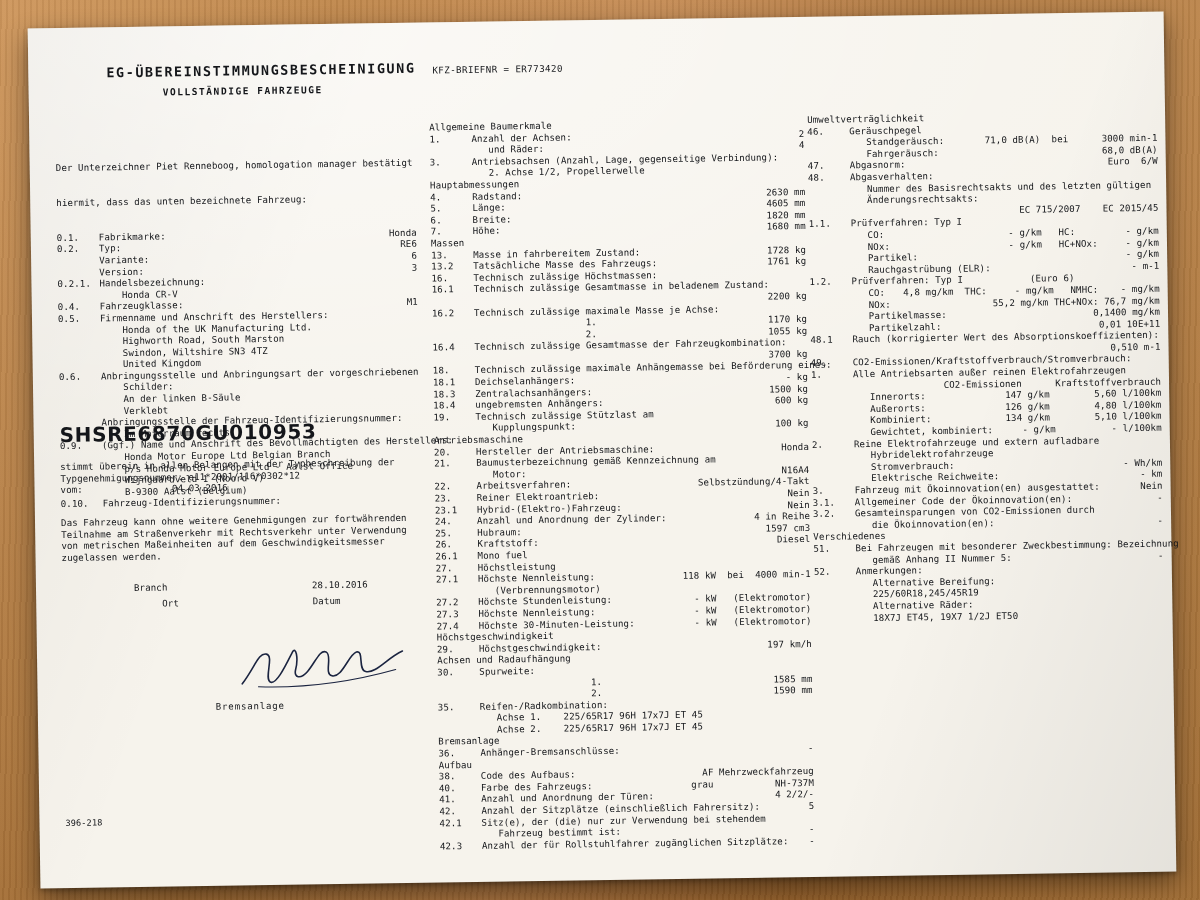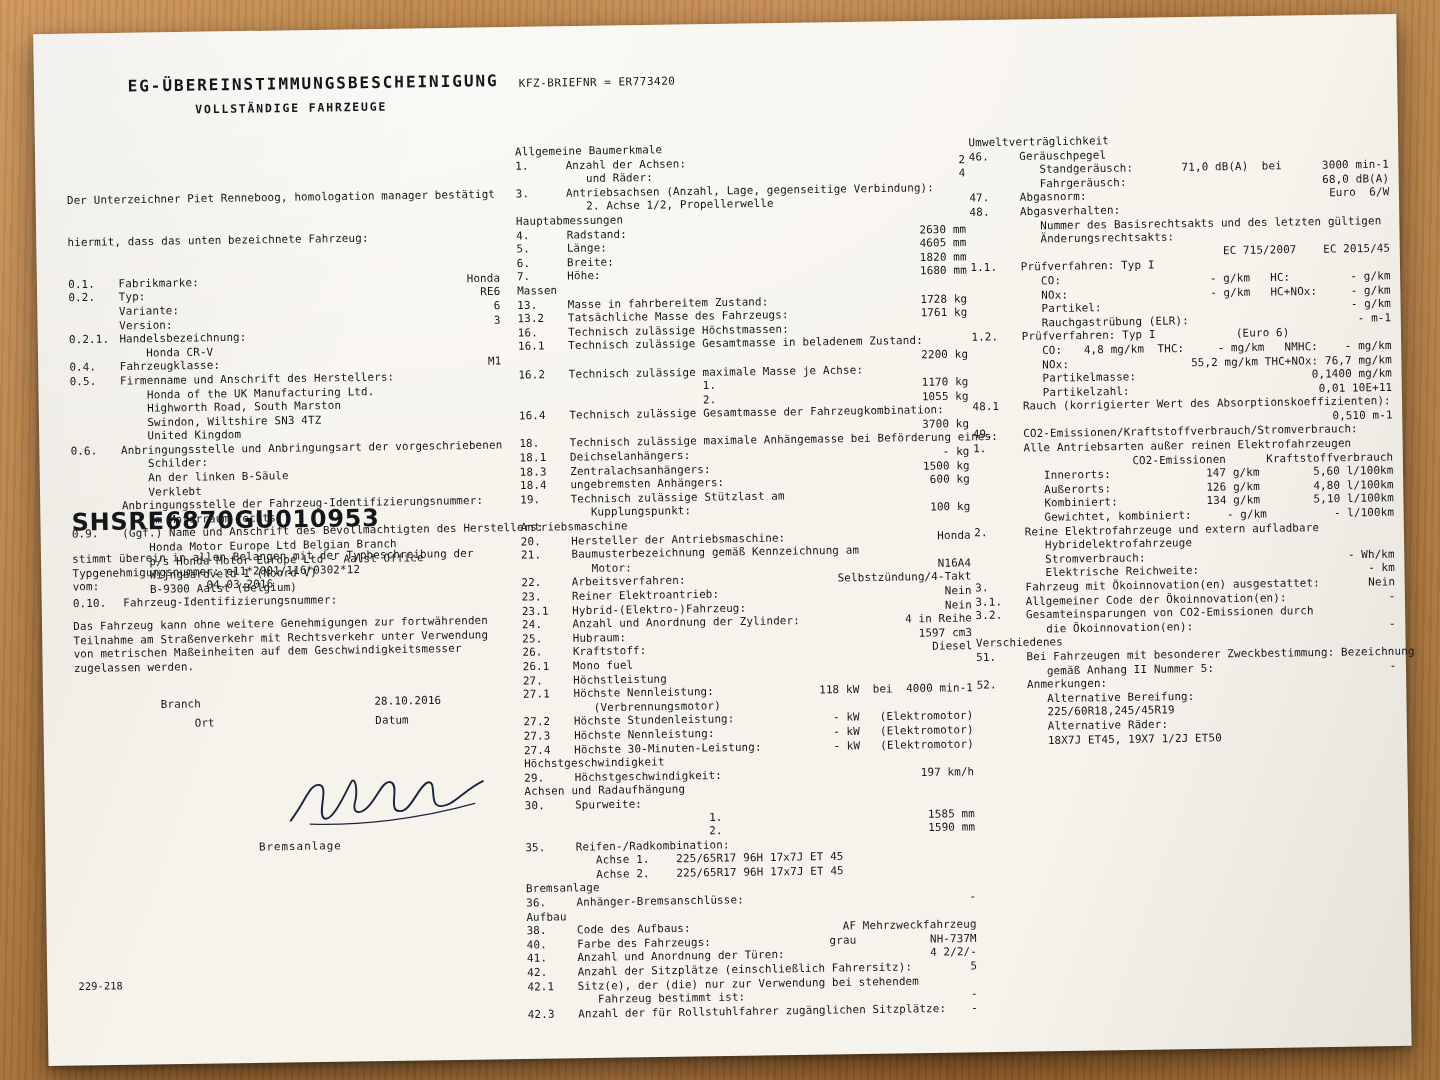--- a/index.html
+++ b/index.html
@@ -114,20 +114,20 @@
     <div id="sig-place">Branch</div>
     <div id="sig-date">28.10.2016</div>
     <div id="sig-lbls">Ort                        Datum</div>
 
     <svg id="signature" viewBox="0 0 180 60">
       <path d="M4,44 C18,28 22,14 30,16 C38,18 26,40 32,44 C38,48 50,26 56,16 C60,9 62,22 58,34 C56,41 62,44 70,36 C78,28 84,14 90,18 C96,22 86,40 94,42 C104,45 112,22 120,20 C128,18 120,38 128,40 C138,43 150,28 166,22" fill="none" stroke="#1b2440" stroke-width="1.6" stroke-linecap="round"></path>
       <path d="M20,48 C60,52 110,50 158,40" fill="none" stroke="#1b2440" stroke-width="1.1" stroke-linecap="round"></path>
     </svg>
     <div id="sig-label">Bremsanlage</div>
 
-    <div id="footer-code">229-218</div>
+    <div id="footer-code">396-218</div>
 
     <div class="col" id="colB"><div class="sect">Allgemeine Baumerkmale</div><div class="row"><span class="num w2">1.</span><span class="lbl">Anzahl der Achsen:</span><span class="val">2</span></div><div class="row"><span class="num w2"></span><span class="lbl">   und Räder:</span><span class="val">4</span></div><div class="row"><span class="num w2">3.</span><span class="lbl">Antriebsachsen (Anzahl, Lage, gegenseitige Verbindung):</span><span class="val"></span></div><div class="row"><span class="num w2"></span><span class="lbl">   2. Achse 1/2, Propellerwelle</span><span class="val"></span></div><div class="sect">Hauptabmessungen</div><div class="row"><span class="num w2">4.</span><span class="lbl">Radstand:</span><span class="val">2630 mm</span></div><div class="row"><span class="num w2">5.</span><span class="lbl">Länge:</span><span class="val">4605 mm</span></div><div class="row"><span class="num w2">6.</span><span class="lbl">Breite:</span><span class="val">1820 mm</span></div><div class="row"><span class="num w2">7.</span><span class="lbl">Höhe:</span><span class="val">1680 mm</span></div><div class="sect">Massen</div><div class="row"><span class="num w2">13.</span><span class="lbl">Masse in fahrbereitem Zustand:</span><span class="val">1728 kg</span></div><div class="row"><span class="num w2">13.2</span><span class="lbl">Tatsächliche Masse des Fahrzeugs:</span><span class="val">1761 kg</span></div><div class="row"><span class="num w2">16.</span><span class="lbl">Technisch zulässige Höchstmassen:</span><span class="val"></span></div><div class="row"><span class="num w2">16.1</span><span class="lbl">Technisch zulässige Gesamtmasse in beladenem Zustand:</span><span class="val"></span></div><div class="row"><span class="num w2"></span><span class="lbl">   </span><span class="val">2200 kg</span></div><div class="row"><span class="num w2">16.2</span><span class="lbl">Technisch zulässige maximale Masse je Achse:</span><span class="val"></span></div><div class="row"><span class="num w2"></span><span class="lbl">                    1.</span><span class="val">1170 kg</span></div><div class="row"><span class="num w2"></span><span class="lbl">                    2.</span><span class="val">1055 kg</span></div><div class="row"><span class="num w2">16.4</span><span class="lbl">Technisch zulässige Gesamtmasse der Fahrzeugkombination:</span><span class="val"></span></div><div class="row"><span class="num w2"></span><span class="lbl">   </span><span class="val">3700 kg</span></div><div class="row"><span class="num w2">18.</span><span class="lbl">Technisch zulässige maximale Anhängemasse bei Beförderung eines:</span><span class="val"></span></div><div class="row"><span class="num w2">18.1</span><span class="lbl">Deichselanhängers:</span><span class="val">- kg</span></div><div class="row"><span class="num w2">18.3</span><span class="lbl">Zentralachsanhängers:</span><span class="val">1500 kg</span></div><div class="row"><span class="num w2">18.4</span><span class="lbl">ungebremsten Anhängers:</span><span class="val">600 kg</span></div><div class="row"><span class="num w2">19.</span><span class="lbl">Technisch zulässige Stützlast am</span><span class="val"></span></div><div class="row"><span class="num w2"></span><span class="lbl">   Kupplungspunkt:</span><span class="val">100 kg</span></div><div class="sect">Antriebsmaschine</div><div class="row"><span class="num w2">20.</span><span class="lbl">Hersteller der Antriebsmaschine:</span><span class="val">Honda</span></div><div class="row"><span class="num w2">21.</span><span class="lbl">Baumusterbezeichnung gemäß Kennzeichnung am</span><span class="val"></span></div><div class="row"><span class="num w2"></span><span class="lbl">   Motor:</span><span class="val">N16A4</span></div><div class="row"><span class="num w2">22.</span><span class="lbl">Arbeitsverfahren:</span><span class="val">Selbstzündung/4-Takt</span></div><div class="row"><span class="num w2">23.</span><span class="lbl">Reiner Elektroantrieb:</span><span class="val">Nein</span></div><div class="row"><span class="num w2">23.1</span><span class="lbl">Hybrid-(Elektro-)Fahrzeug:</span><span class="val">Nein</span></div><div class="row"><span class="num w2">24.</span><span class="lbl">Anzahl und Anordnung der Zylinder:</span><span class="val">4 in Reihe</span></div><div class="row"><span class="num w2">25.</span><span class="lbl">Hubraum:</span><span class="val">1597 cm3</span></div><div class="row"><span class="num w2">26.</span><span class="lbl">Kraftstoff:</span><span class="val">Diesel</span></div><div class="row"><span class="num w2">26.1</span><span class="lbl">Mono fuel</span><span class="val"></span></div><div class="row"><span class="num w2">27.</span><span class="lbl">Höchstleistung</span><span class="val"></span></div><div class="row"><span class="num w2">27.1</span><span class="lbl">Höchste Nennleistung:</span><span class="val">118 kW  bei  4000 min-1</span></div><div class="row"><span class="num w2"></span><span class="lbl">   (Verbrennungsmotor)</span><span class="val"></span></div><div class="row"><span class="num w2">27.2</span><span class="lbl">Höchste Stundenleistung:</span><span class="val">- kW   (Elektromotor)</span></div><div class="row"><span class="num w2">27.3</span><span class="lbl">Höchste Nennleistung:</span><span class="val">- kW   (Elektromotor)</span></div><div class="row"><span class="num w2">27.4</span><span class="lbl">Höchste 30-Minuten-Leistung:</span><span class="val">- kW   (Elektromotor)</span></div><div class="sect">Höchstgeschwindigkeit</div><div class="row"><span class="num w2">29.</span><span class="lbl">Höchstgeschwindigkeit:</span><span class="val">197 km/h</span></div><div class="sect">Achsen und Radaufhängung</div><div class="row"><span class="num w2">30.</span><span class="lbl">Spurweite:</span><span class="val"></span></div><div class="row"><span class="num w2"></span><span class="lbl">                    1.</span><span class="val">1585 mm</span></div><div class="row"><span class="num w2"></span><span class="lbl">                    2.</span><span class="val">1590 mm</span></div><div class="row"><span class="num w2">35.</span><span class="lbl">Reifen-/Radkombination:</span><span class="val"></span></div><div class="row"><span class="num w2"></span><span class="lbl">   Achse 1.    225/65R17 96H 17x7J ET 45</span><span class="val"></span></div><div class="row"><span class="num w2"></span><span class="lbl">   Achse 2.    225/65R17 96H 17x7J ET 45</span><span class="val"></span></div><div class="sect">Bremsanlage</div><div class="row"><span class="num w2">36.</span><span class="lbl">Anhänger-Bremsanschlüsse:</span><span class="val">-</span></div><div class="sect">Aufbau</div><div class="row"><span class="num w2">38.</span><span class="lbl">Code des Aufbaus:</span><span class="val">AF Mehrzweckfahrzeug</span></div><div class="row"><span class="num w2">40.</span><span class="lbl">Farbe des Fahrzeugs:</span><span class="val">grau           NH-737M</span></div><div class="row"><span class="num w2">41.</span><span class="lbl">Anzahl und Anordnung der Türen:</span><span class="val">4 2/2/-</span></div><div class="row"><span class="num w2">42.</span><span class="lbl">Anzahl der Sitzplätze (einschließlich Fahrersitz):</span><span class="val">5</span></div><div class="row"><span class="num w2">42.1</span><span class="lbl">Sitz(e), der (die) nur zur Verwendung bei stehendem</span><span class="val"></span></div><div class="row"><span class="num w2"></span><span class="lbl">   Fahrzeug bestimmt ist:</span><span class="val">-</span></div><div class="row"><span class="num w2">42.3</span><span class="lbl">Anzahl der für Rollstuhlfahrer zugänglichen Sitzplätze:</span><span class="val">-</span></div></div>
 
     <div class="col" id="colC"><div class="sect">Umweltverträglichkeit</div><div class="row"><span class="num w2">46.</span><span class="lbl">Geräuschpegel</span><span class="val"></span></div><div class="row"><span class="num w2"></span><span class="lbl">   Standgeräusch:</span><span class="val">71,0 dB(A)  bei      3000 min-1</span></div><div class="row"><span class="num w2"></span><span class="lbl">   Fahrgeräusch:</span><span class="val">68,0 dB(A)</span></div><div class="row"><span class="num w2">47.</span><span class="lbl">Abgasnorm:</span><span class="val">Euro  6/W</span></div><div class="row"><span class="num w2">48.</span><span class="lbl">Abgasverhalten:</span><span class="val"></span></div><div class="row"><span class="num w2"></span><span class="lbl">   Nummer des Basisrechtsakts und des letzten gültigen</span><span class="val"></span></div><div class="row"><span class="num w2"></span><span class="lbl">   Änderungsrechtsakts:</span><span class="val"></span></div><div class="row"><span class="num w2"></span><span class="lbl">   </span><span class="val">EC 715/2007    EC 2015/45</span></div><div class="row"><span class="num w2">1.1.</span><span class="lbl">Prüfverfahren: Typ I</span><span class="val"></span></div><div class="row"><span class="num w2"></span><span class="lbl">   CO:</span><span class="val">- g/km   HC:         - g/km</span></div><div class="row"><span class="num w2"></span><span class="lbl">   NOx:</span><span class="val">- g/km   HC+NOx:     - g/km</span></div><div class="row"><span class="num w2"></span><span class="lbl">   Partikel:</span><span class="val">- g/km</span></div><div class="row"><span class="num w2"></span><span class="lbl">   Rauchgastrübung (ELR):</span><span class="val">- m-1</span></div><div class="row"><span class="num w2">1.2.</span><span class="lbl">Prüfverfahren: Typ I            (Euro 6)</span><span class="val"></span></div><div class="row"><span class="num w2"></span><span class="lbl">   CO:</span><span class="val">4,8 mg/km  THC:     - mg/km   NMHC:    - mg/km</span></div><div class="row"><span class="num w2"></span><span class="lbl">   NOx:</span><span class="val">55,2 mg/km THC+NOx: 76,7 mg/km</span></div><div class="row"><span class="num w2"></span><span class="lbl">   Partikelmasse:</span><span class="val">0,1400 mg/km</span></div><div class="row"><span class="num w2"></span><span class="lbl">   Partikelzahl:</span><span class="val">0,01 10E+11</span></div><div class="row"><span class="num w2">48.1</span><span class="lbl">Rauch (korrigierter Wert des Absorptionskoeffizienten):</span><span class="val"></span></div><div class="row"><span class="num w2"></span><span class="lbl">   </span><span class="val">0,510 m-1</span></div><div class="row"><span class="num w2">49.</span><span class="lbl">CO2-Emissionen/Kraftstoffverbrauch/Stromverbrauch:</span><span class="val"></span></div><div class="row"><span class="num w2">1.</span><span class="lbl">Alle Antriebsarten außer reinen Elektrofahrzeugen</span><span class="val"></span></div><div class="row"><span class="num w2"></span><span class="lbl">   </span><span class="val">CO2-Emissionen      Kraftstoffverbrauch</span></div><div class="row"><span class="num w2"></span><span class="lbl">   Innerorts:</span><span class="val">147 g/km        5,60 l/100km</span></div><div class="row"><span class="num w2"></span><span class="lbl">   Außerorts:</span><span class="val">126 g/km        4,80 l/100km</span></div><div class="row"><span class="num w2"></span><span class="lbl">   Kombiniert:</span><span class="val">134 g/km        5,10 l/100km</span></div><div class="row"><span class="num w2"></span><span class="lbl">   Gewichtet, kombiniert:</span><span class="val">- g/km          - l/100km</span></div><div class="row"><span class="num w2">2.</span><span class="lbl">Reine Elektrofahrzeuge und extern aufladbare</span><span class="val"></span></div><div class="row"><span class="num w2"></span><span class="lbl">   Hybridelektrofahrzeuge</span><span class="val"></span></div><div class="row"><span class="num w2"></span><span class="lbl">   Stromverbrauch:</span><span class="val">- Wh/km</span></div><div class="row"><span class="num w2"></span><span class="lbl">   Elektrische Reichweite:</span><span class="val">- km</span></div><div class="row"><span class="num w2">3.</span><span class="lbl">Fahrzeug mit Ökoinnovation(en) ausgestattet:</span><span class="val">Nein</span></div><div class="row"><span class="num w2">3.1.</span><span class="lbl">Allgemeiner Code der Ökoinnovation(en):</span><span class="val">-</span></div><div class="row"><span class="num w2">3.2.</span><span class="lbl">Gesamteinsparungen von CO2-Emissionen durch</span><span class="val"></span></div><div class="row"><span class="num w2"></span><span class="lbl">   die Ökoinnovation(en):</span><span class="val">-</span></div><div class="sect">Verschiedenes</div><div class="row"><span class="num w2">51.</span><span class="lbl">Bei Fahrzeugen mit besonderer Zweckbestimmung: Bezeichnung</span><span class="val"></span></div><div class="row"><span class="num w2"></span><span class="lbl">   gemäß Anhang II Nummer 5:</span><span class="val">-</span></div><div class="row"><span class="num w2">52.</span><span class="lbl">Anmerkungen:</span><span class="val"></span></div><div class="row"><span class="num w2"></span><span class="lbl">   Alternative Bereifung:</span><span class="val"></span></div><div class="row"><span class="num w2"></span><span class="lbl">   225/60R18,245/45R19</span><span class="val"></span></div><div class="row"><span class="num w2"></span><span class="lbl">   Alternative Räder:</span><span class="val"></span></div><div class="row"><span class="num w2"></span><span class="lbl">   18X7J ET45, 19X7 1/2J ET50</span><span class="val"></span></div></div>
 
   </div>
 </div>
 
 </body></html>

